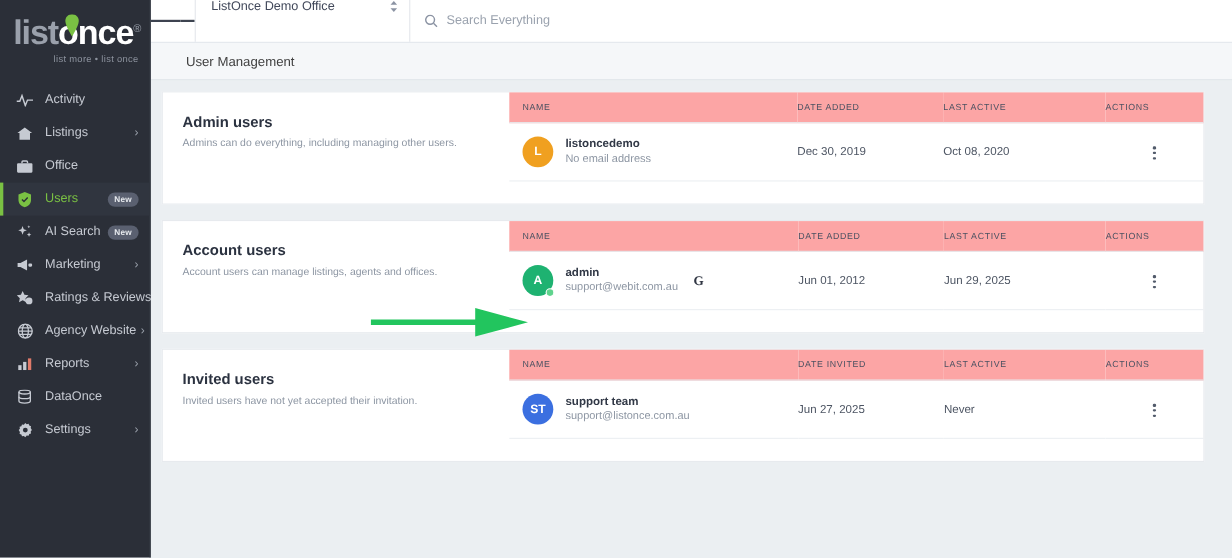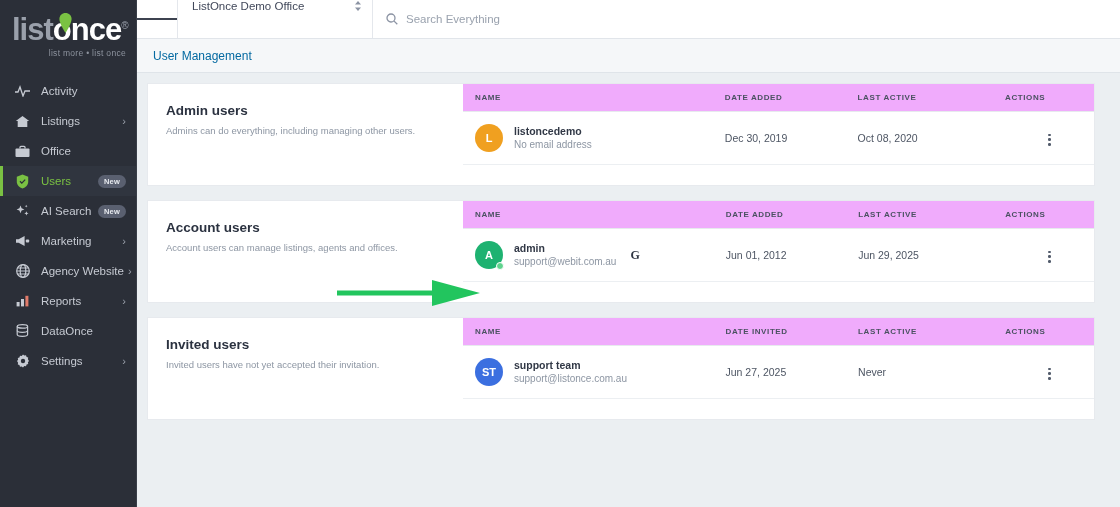--- a/index.html
+++ b/index.html
@@ -96,39 +96,39 @@
     display: flex; align-items: center; padding-left: 13px; flex: 1 1 auto;
     cursor: text;
   }
   .search-box .sicon { margin-right: 8px; display: flex; }
   .search-ph { font-size: 11.5px; color: #9aa2ae; }
 
   .pagehead {
     height: 34px; background: #f5f7f9; display: flex; align-items: center;
     padding-left: 16px; border-bottom: 1px solid #dfe4e9;
   }
-  .pagehead-title { font-size: 12px; color: #0369a1; }
+  .pagehead-title { font-size: 12px; color: #404040; margin-left: 16px; }
 
   .content { flex: 1 1 auto; overflow: hidden; padding: 0; }
 
   .card {
     background: #fff; margin: 10px 25px 0 10px;
     display: flex; min-height: 103px;
     border: 1px solid #e7eaee;
   }
   .card-left { width: 315px; flex: 0 0 315px; padding: 19px 18px 16px 18px; }
   .card-title { font-size: 13.5px; font-weight: 700; color: #2b3240; margin-bottom: 6px; }
   .card-desc { font-size: 9.5px; color: #8d96a3; line-height: 1.45; }
   .card-right { flex: 1 1 auto; padding-right: 0; }
 
   table.users { width: 100%; border-collapse: collapse; }
   table.users th {
-    text-align: left; font-size: 8px; font-weight: 700; letter-spacing: .6px;
+    text-align: left; font-size: 8px; font-weight: 400; letter-spacing: .6px;
     color: #4d5costom; color: #4a5161; text-transform: uppercase;
-    background: #f0abfc; padding: 9px 0 9px 0;
+    background: #fca5a5; padding: 9px 0 9px 0;
     border-bottom: 1px solid #e7eaee; border-top: 0;
   }
   table.users td {
     padding: 0; border-bottom: 1px solid #eceff2; vertical-align: middle;
     font-size: 10.5px; color: #4c5costom; color: #4d5563;
     height: 53px;
   }
   .col-name { width: 265px; padding-left: 12px !important; }
   .col-date { width: 135px; }
   .col-active { width: 150px; }
@@ -244,20 +244,29 @@
         <span class="ic">
           <svg width="15" height="12" viewBox="0 0 15 12">
               <path d="M1 4.2h2.6L9.6 1v10L3.6 7.8H1z" fill="#c6cad2"></path>
               <rect x="10.8" y="4.6" width="3.4" height="2.8" rx="1" fill="#c6cad2"></rect>
             </svg>
         </span>
         <span class="lbl">Marketing</span>
         <span class="chev">›</span>
       </a>
 
+      <a class="nav-item">
+        <span class="ic">
+          <svg width="15" height="14" viewBox="0 0 15 14">
+              <path d="M5.6 0.6l1.6 3.4 3.7.5-2.7 2.6.7 3.7-3.3-1.8-3.3 1.8.7-3.7L0.3 4.5l3.7-.5z" fill="#c6cad2"></path>
+              <circle cx="11.4" cy="9.6" r="3.1" fill="#c6cad2"></circle>
+            </svg>
+        </span>
+        <span class="lbl">Ratings &amp; Reviews</span>
+      </a>
 
       <a class="nav-item">
         <span class="ic">
           <svg width="14" height="14" viewBox="0 0 14 14">
               <circle cx="7" cy="7" r="6.3" fill="none" stroke="#c6cad2" stroke-width="1.2"></circle>
               <ellipse cx="7" cy="7" rx="2.8" ry="6.3" fill="none" stroke="#c6cad2" stroke-width="1.2"></ellipse>
               <path d="M0.8 7h12.4M1.7 4h10.6M1.7 10h10.6" stroke="#c6cad2" stroke-width="1.1"></path>
             </svg>
         </span>
         <span class="lbl">Agency Website</span>

